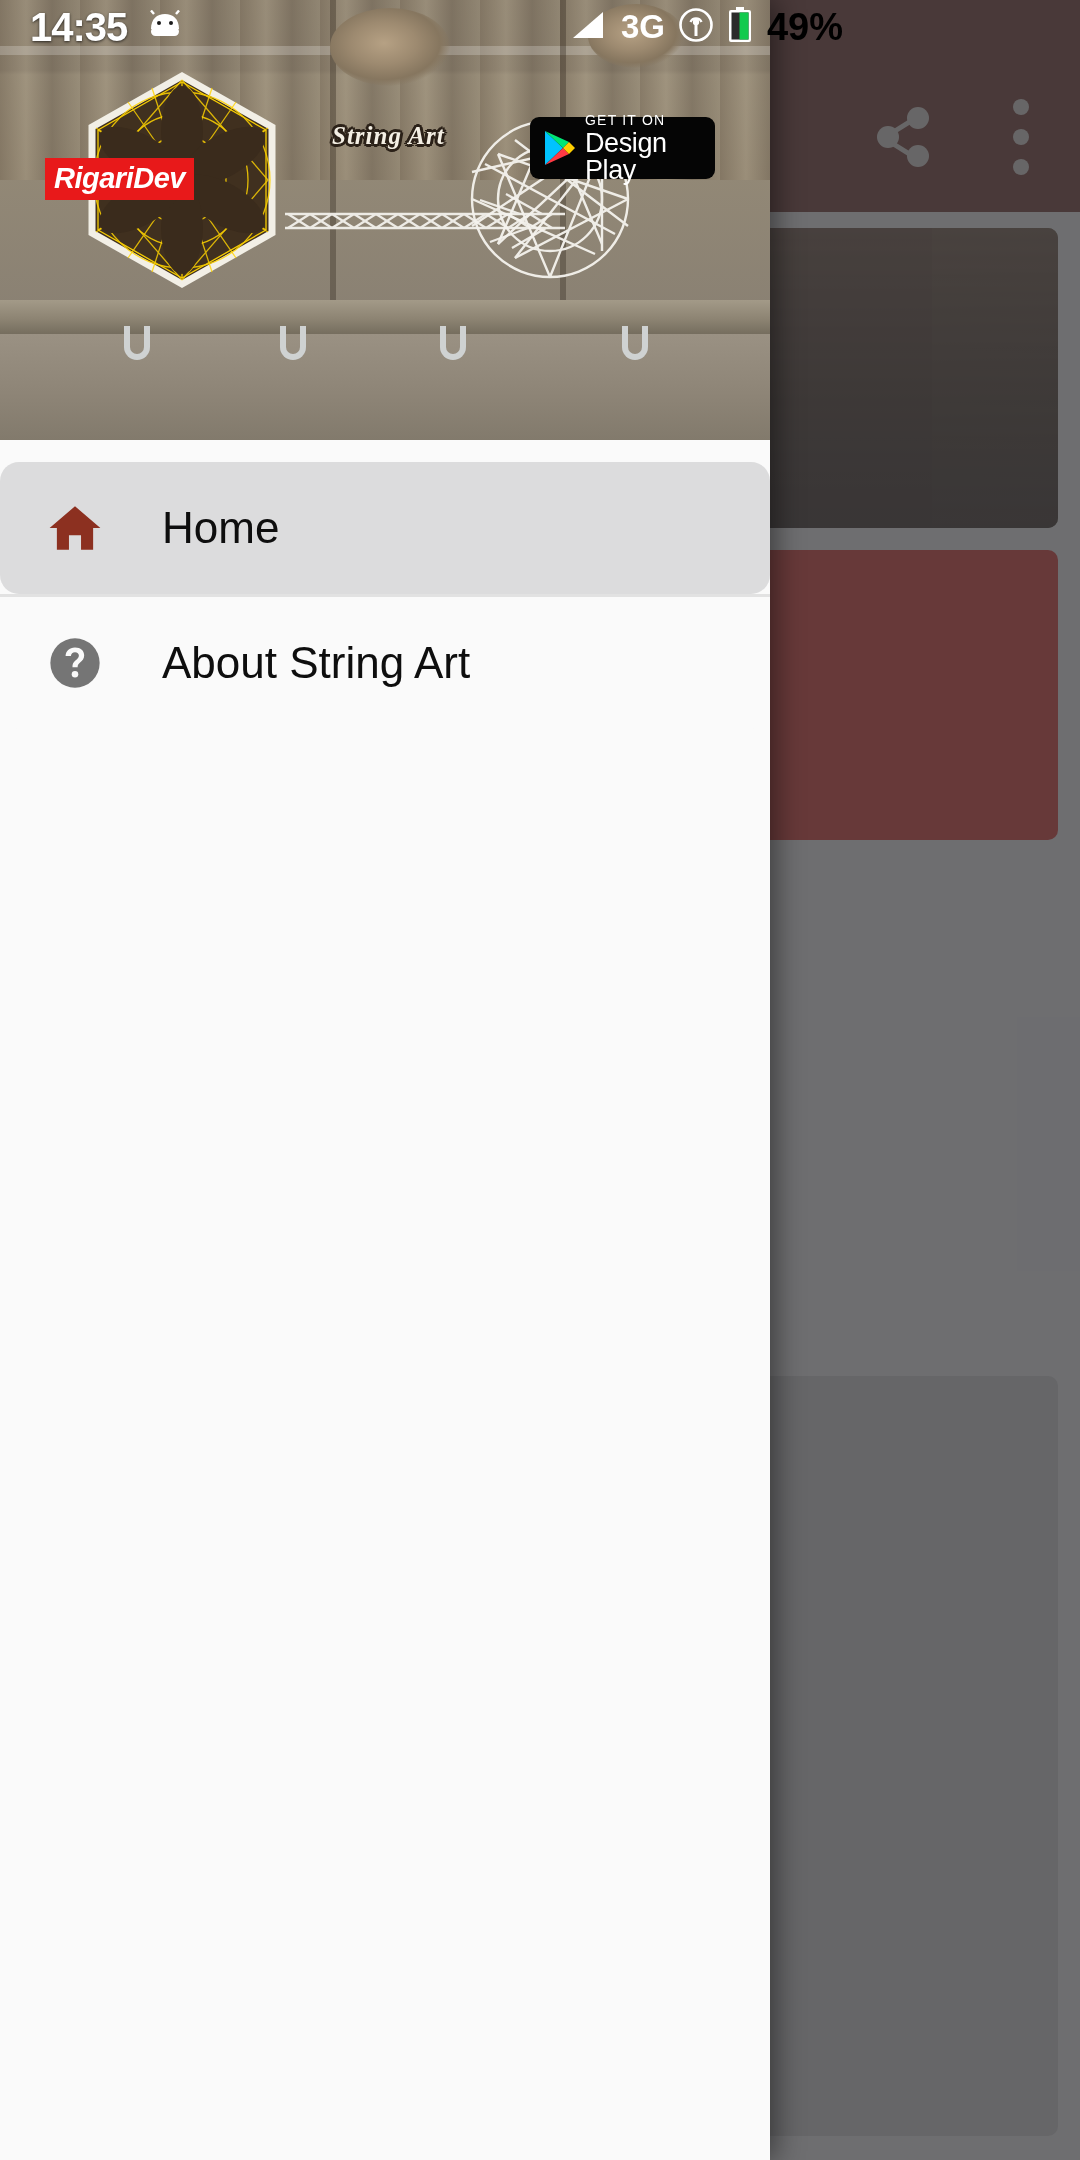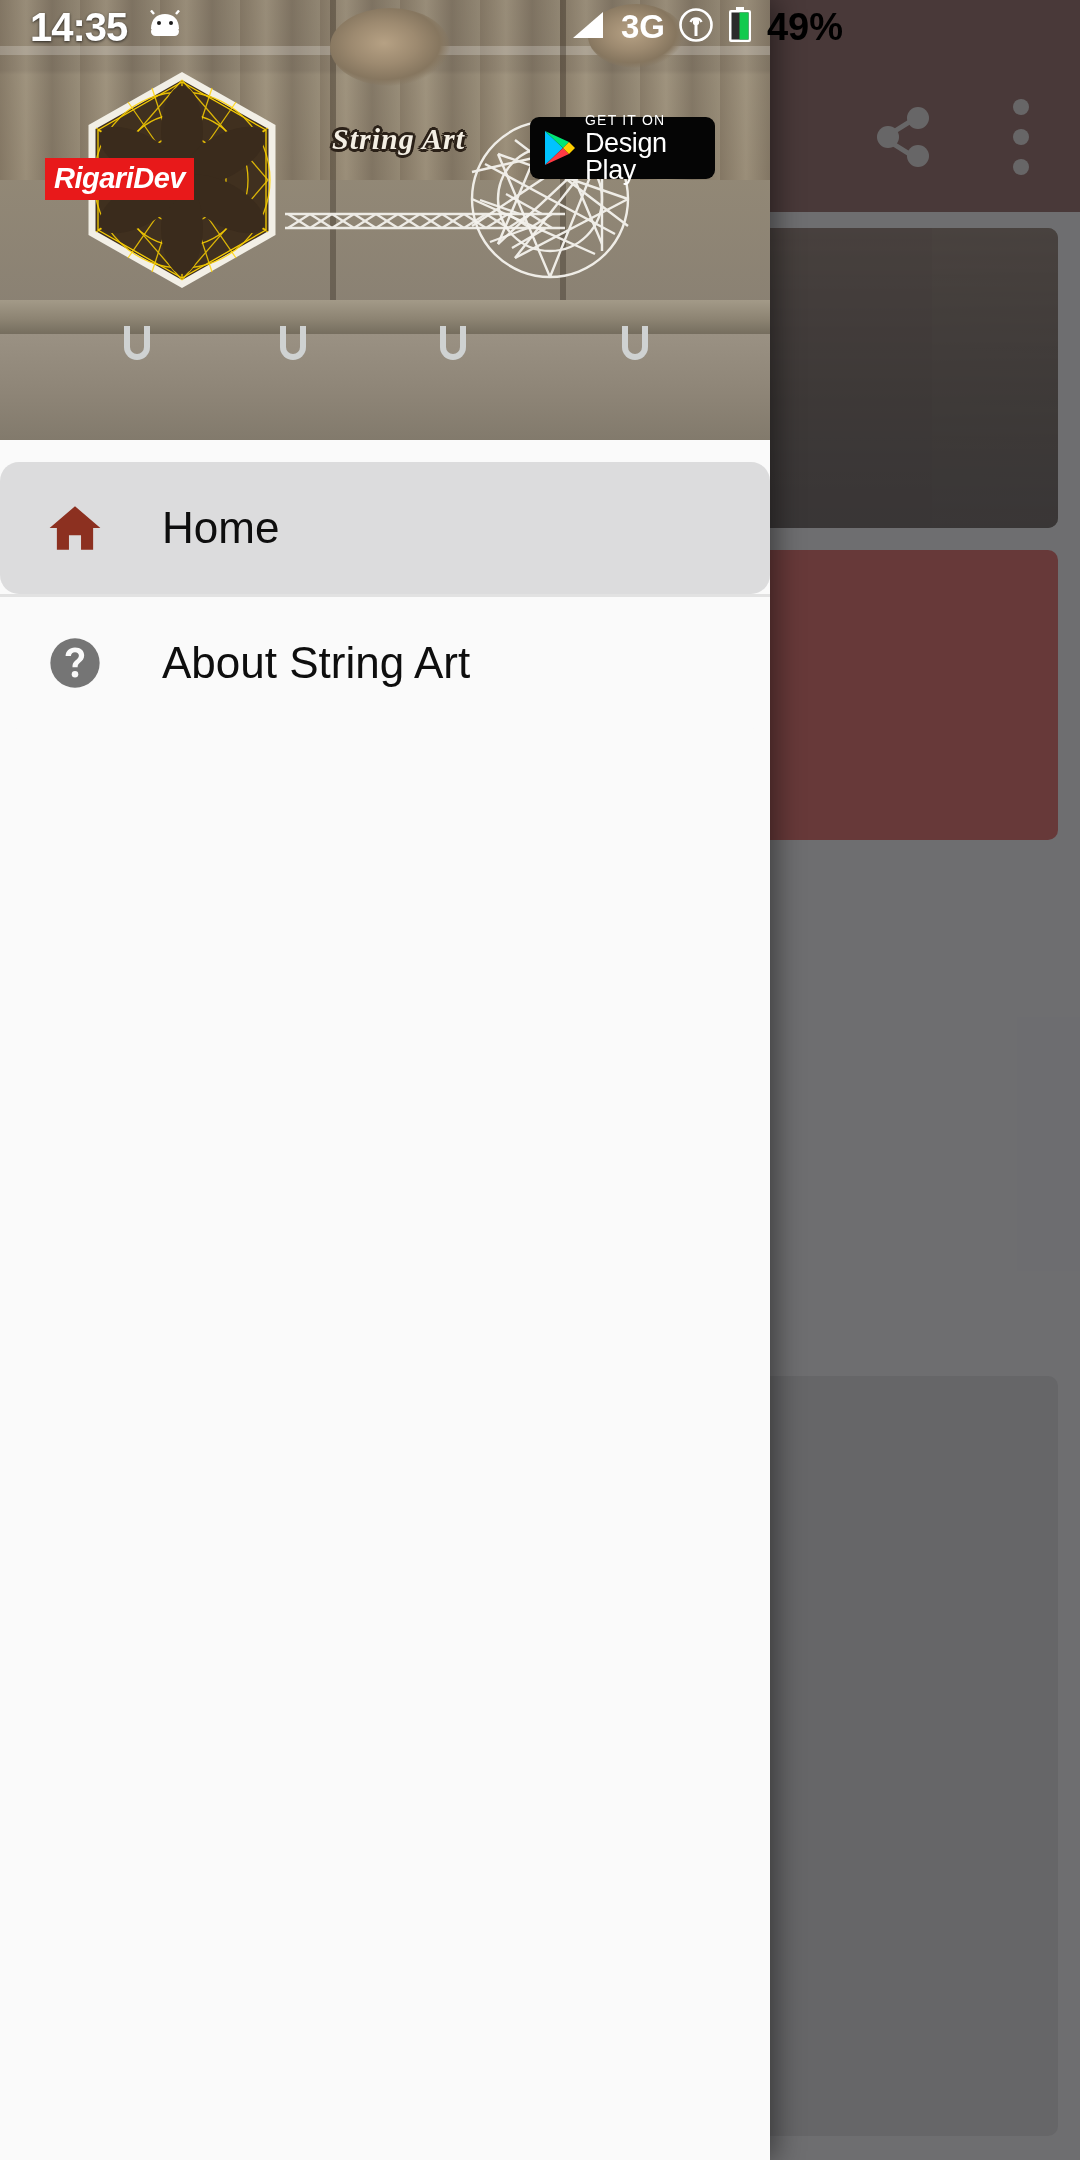--- a/index.html
+++ b/index.html
@@ -147,21 +147,21 @@
     position:absolute; left:45px; top:158px;
     background:#e8191a; color:#fff;
     font-style:italic; font-weight:bold; font-size:29px;
     padding:6px 9px 7px; line-height:1;
     letter-spacing:-.5px;
     font-family:"Liberation Sans", sans-serif;
   }
   .string-art-title {
     position:absolute; left:332px; top:122px;
     font-family:"Liberation Serif", serif;
-    font-style:italic; font-weight:bold; font-size:30px;
+    font-style:italic; font-weight:bold; font-size:25px;
     color:#f4efe4; letter-spacing:1px;
     text-shadow:
       -2px -2px 0 #2b2118, 2px -2px 0 #2b2118,
       -2px  2px 0 #2b2118, 2px  2px 0 #2b2118,
        0   -3px 0 #2b2118, 0 3px 0 #2b2118,
       -3px 0 0 #2b2118, 3px 0 0 #2b2118;
   }
   .white-string { position:absolute; }
   .white-string svg { width:100%; height:100%; }
 

